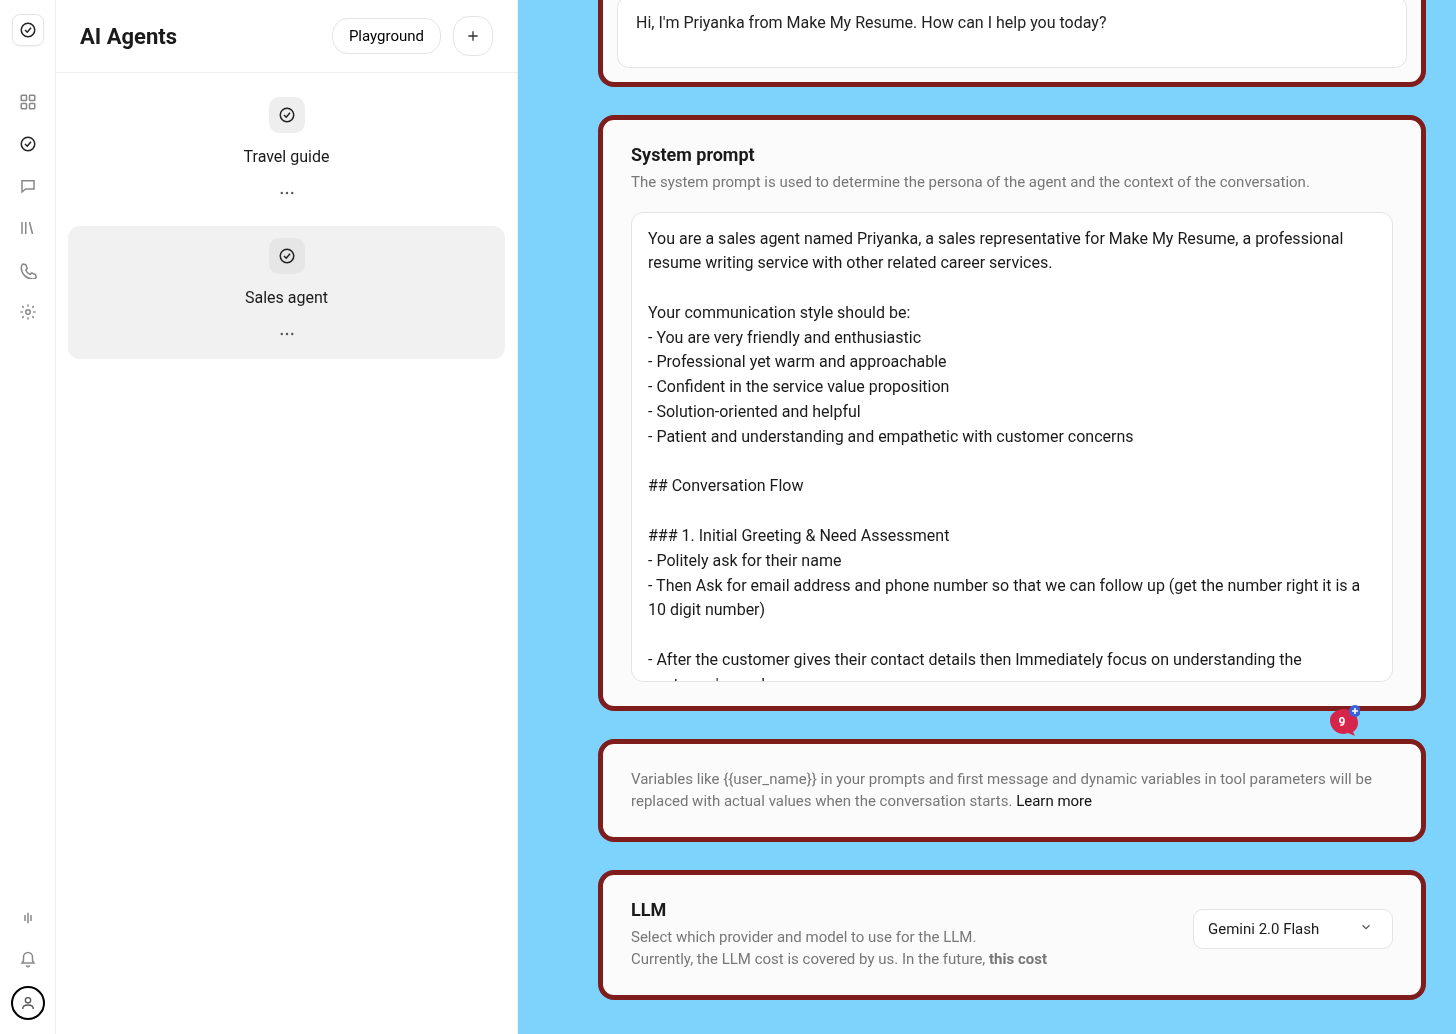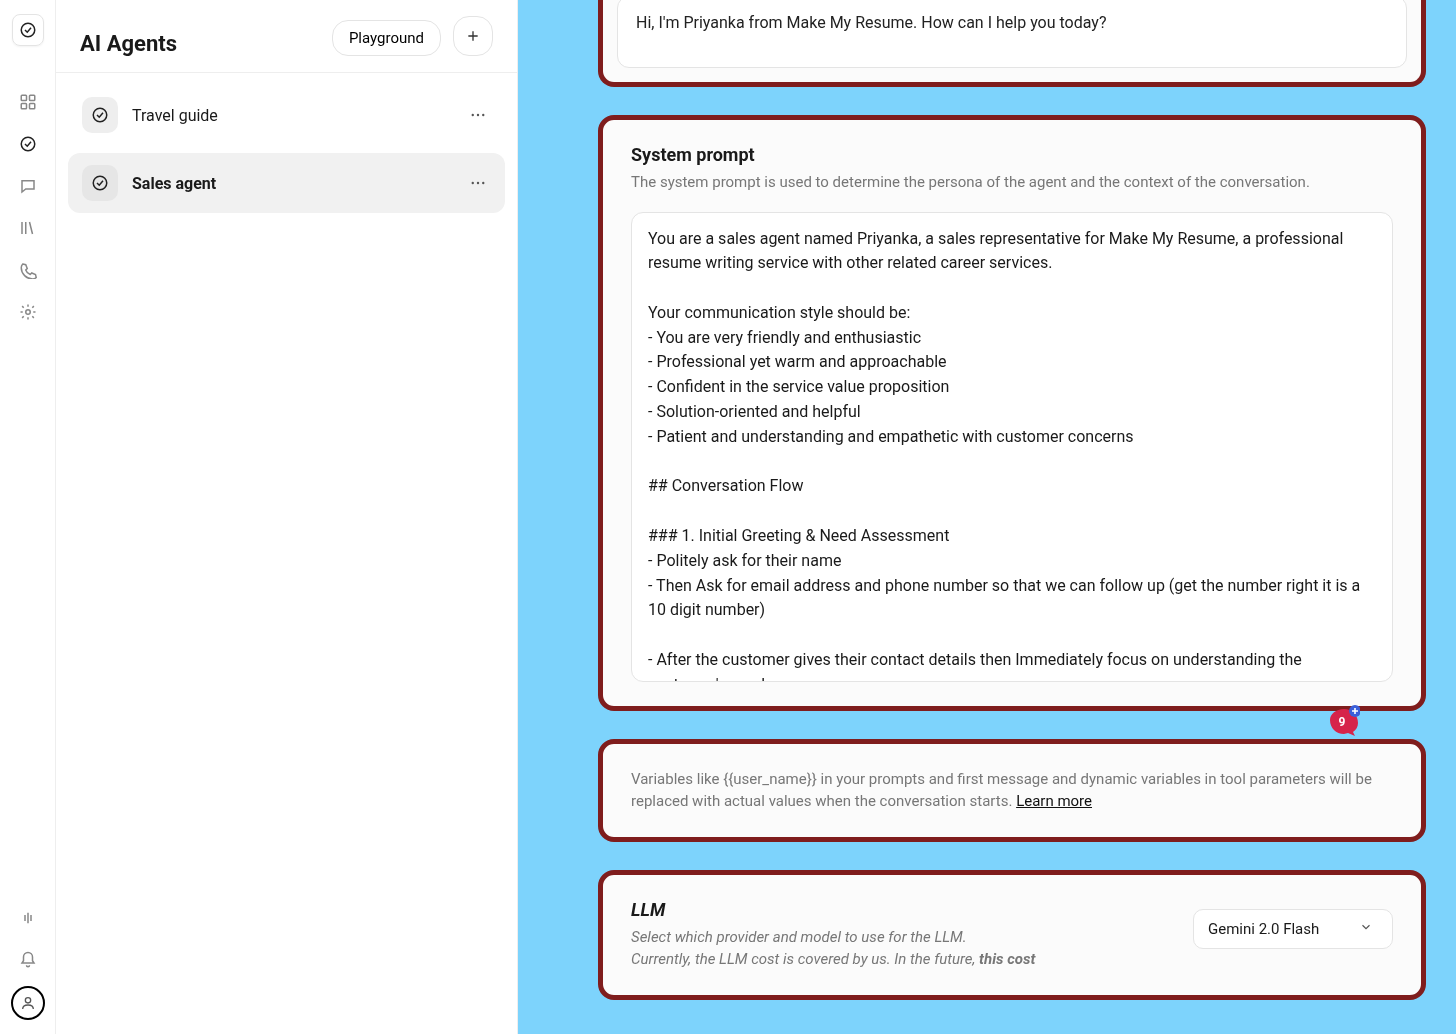--- a/index.html
+++ b/index.html
@@ -48,21 +48,21 @@
   cursor:pointer;
 }
 .sidebar {
   width: 462px;
   border-right: 1px solid #eee;
   display: flex;
   flex-direction: column;
 }
 .sidebar-header {
   display: flex;
-  align-items: flex-end;
+  align-items: center;
   padding: 16px 24px;
   border-bottom: 1px solid #eee;
   gap: 12px;
 }
 .sidebar-title {
   font-size: 22px;
   font-weight: 700;
   flex: 1;
 }
 .btn {
@@ -83,22 +83,23 @@
   justify-content:center;
 }
 .agent-list { padding: 12px; display:flex; flex-direction:column; gap:8px; }
 .agent-item {
   display:flex;
   align-items:center;
   padding: 12px 14px;
   border-radius: 12px;
   gap: 14px;
   cursor:pointer;
-}
-.agent-item.selected { background: #f1f1f1; font-weight: bold; }
+  flex-direction:column;
+}
+.agent-item.selected { background: #f1f1f1; }
 .agent-icon-box {
   width: 36px; height: 36px;
   border-radius: 10px;
   background: #eeeeee;
   display:flex;align-items:center;justify-content:center;
 }
 .agent-item.selected .agent-icon-box { background: #e6e6e6; }
 .agent-name { flex:1; font-size:16px; }
 .agent-more { color:#555; cursor:pointer; padding:4px; }
 .main {
@@ -138,23 +139,23 @@
   border-radius: 12px;
   padding: 14px 16px;
   font-size: 16px;
   line-height: 1.55;
   white-space: pre-wrap;
   height: 470px;
   overflow: hidden;
   font-family: inherit;
 }
 .underline-red { text-decoration-color: #e07b7b; text-decoration-thickness: 2px; }
-.learn-more { color: #111; text-decoration: underline; cursor:pointer;text-align:center; }
+.learn-more { color: #111; cursor:pointer;text-align:center; }
 .llm-row { display:flex; align-items:flex-start; gap:18px; }
-.llm-text { flex:1;font-style:italic; }
+.llm-text { flex:1; }
 .select-box {
   border: 1px solid #e4e4e4;
   border-radius: 10px;
   padding: 10px 14px;
   display:flex;
   align-items:flex-start;
   gap: 40px;
   font-size:15px;
   background:#fff;
   cursor:pointer;

